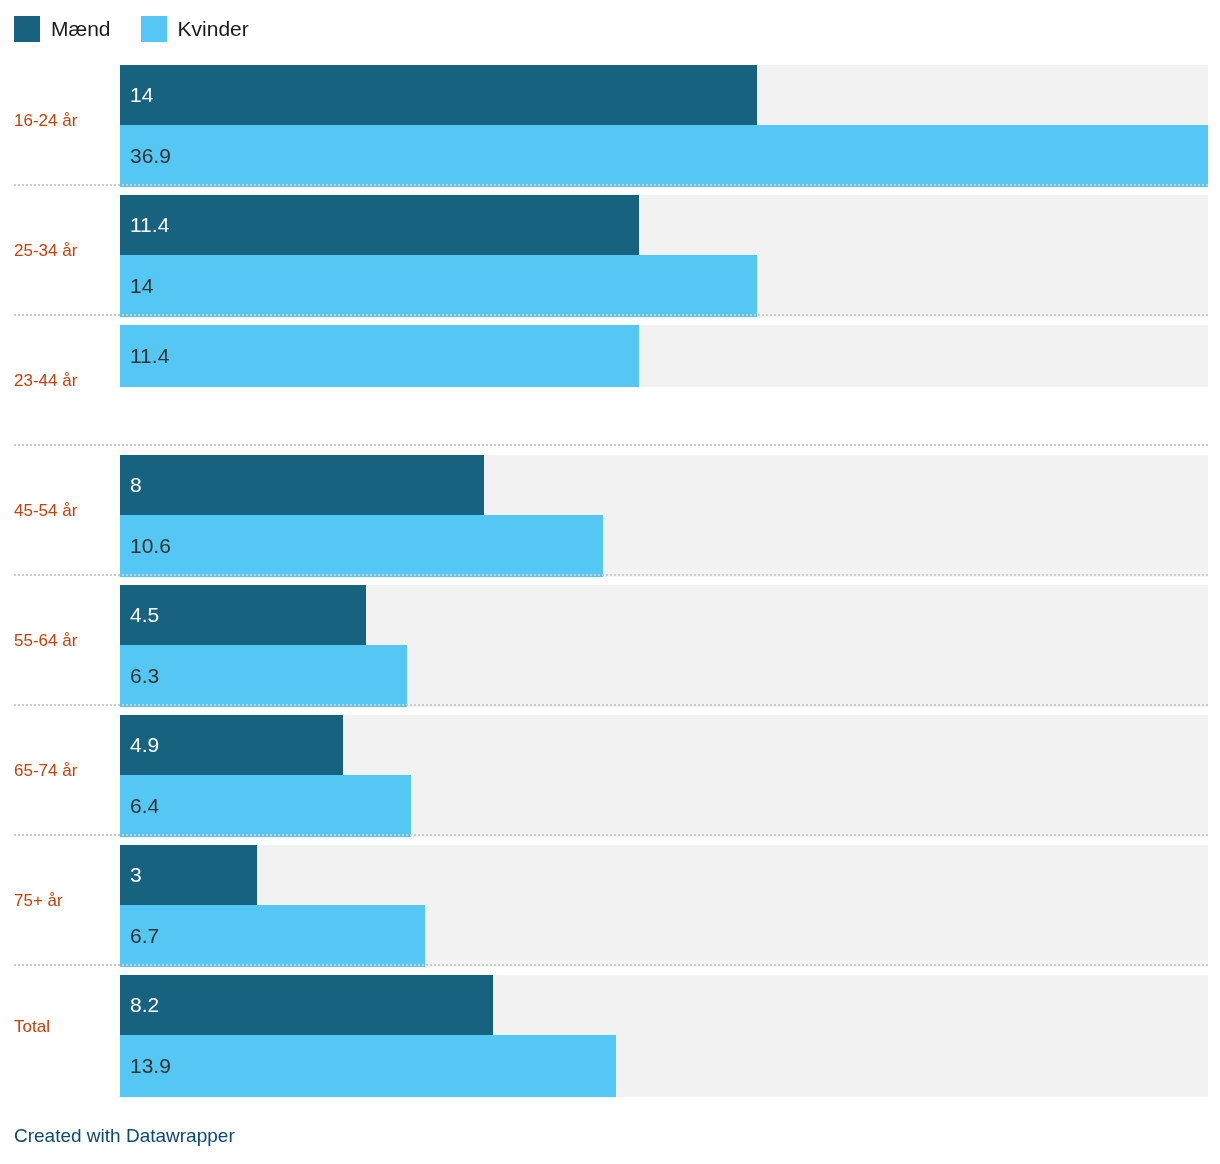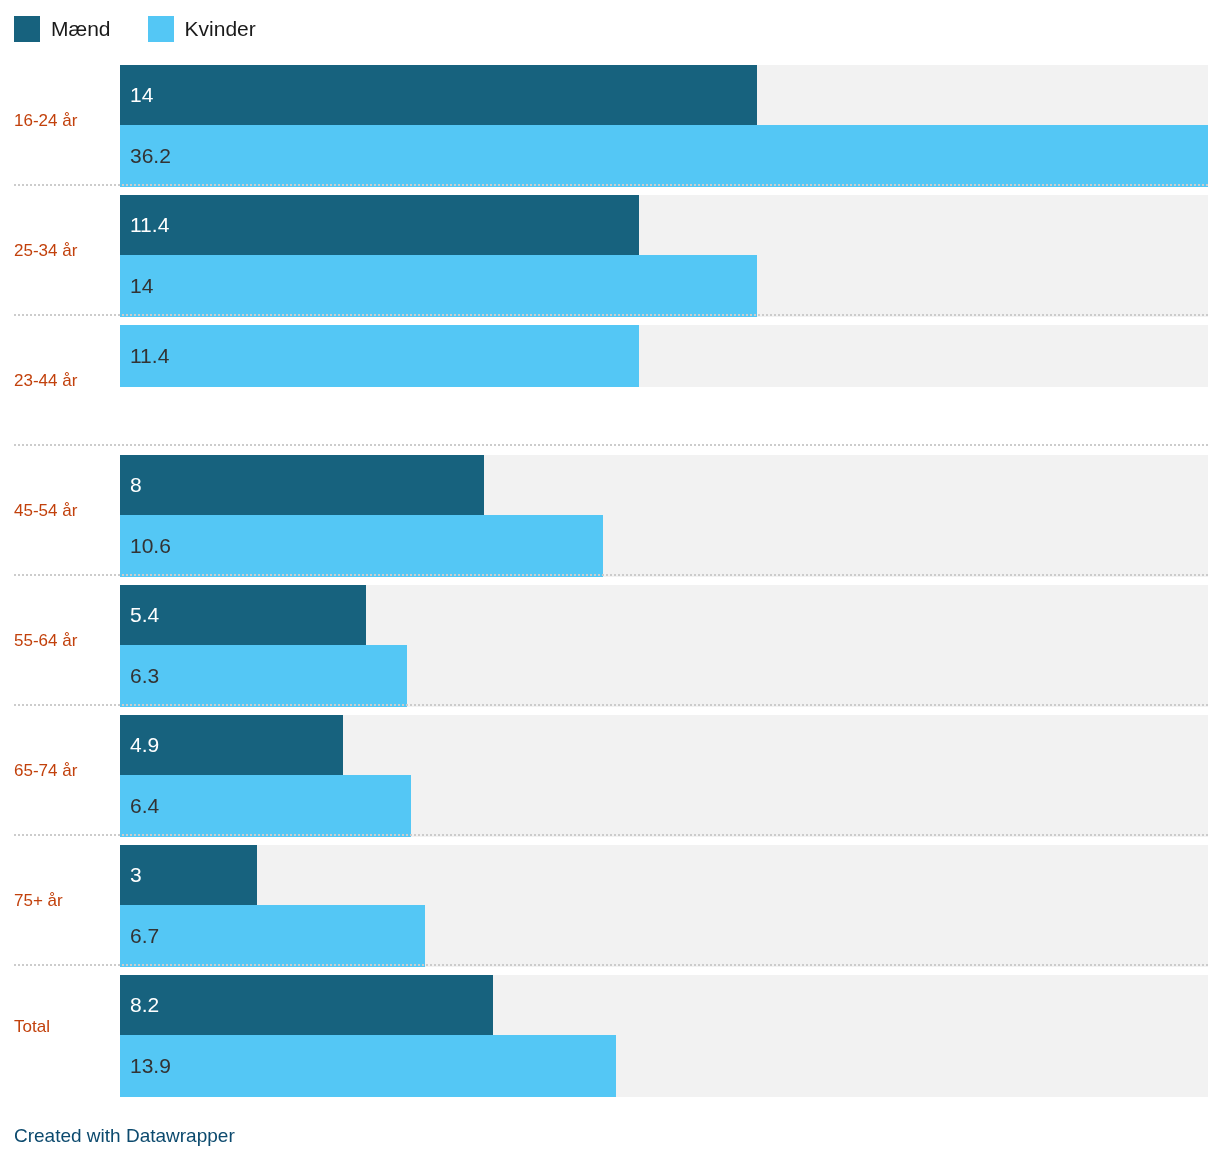--- a/index.html
+++ b/index.html
@@ -18,21 +18,21 @@
   }
 
   
   #legend {
     position: absolute;
     left: 14px;
     top: 14px;
     height: 30px;
     display: flex;
     align-items: center;
-    gap: 11px;
+    gap: 4px;
   }
   .legend-item {
     display: flex;
     align-items: center;
     margin-right: 26px;
   }
   .legend-swatch {
     width: 26px;
     height: 26px;
     display: inline-block;
@@ -144,21 +144,21 @@
 <div id="chart">
     <div class="row">
       <div class="row-label">16-24 år</div>
       <div class="bars">
         <div class="bar-wrap">
           <div class="bar men" style="width: 58.5774%; background: rgb(23, 98, 126);"></div>
           <span class="bar-value on-men">14</span>
         </div>
         <div class="bar-wrap lower">
           <div class="bar women" style="width: 100%; background: rgb(84, 199, 245);"></div>
-          <span class="bar-value on-women">36.2</span>
+          <span class="bar-value on-women">36.9</span>
         </div>
       </div>
       <div class="separator"></div>
     </div>
     <div class="row">
       <div class="row-label">25-34 år</div>
       <div class="bars">
         <div class="bar-wrap">
           <div class="bar men" style="width: 47.6987%; background: rgb(23, 98, 126);"></div>
           <span class="bar-value on-men">11.4</span>
@@ -192,21 +192,21 @@
           <span class="bar-value on-women">10.6</span>
         </div>
       </div>
       <div class="separator"></div>
     </div>
     <div class="row">
       <div class="row-label">55-64 år</div>
       <div class="bars">
         <div class="bar-wrap">
           <div class="bar men" style="width: 22.5941%; background: rgb(23, 98, 126);"></div>
-          <span class="bar-value on-men">5.4</span>
+          <span class="bar-value on-men">4.5</span>
         </div>
         <div class="bar-wrap lower">
           <div class="bar women" style="width: 26.3598%; background: rgb(84, 199, 245);"></div>
           <span class="bar-value on-women">6.3</span>
         </div>
       </div>
       <div class="separator"></div>
     </div>
     <div class="row">
       <div class="row-label">65-74 år</div>

